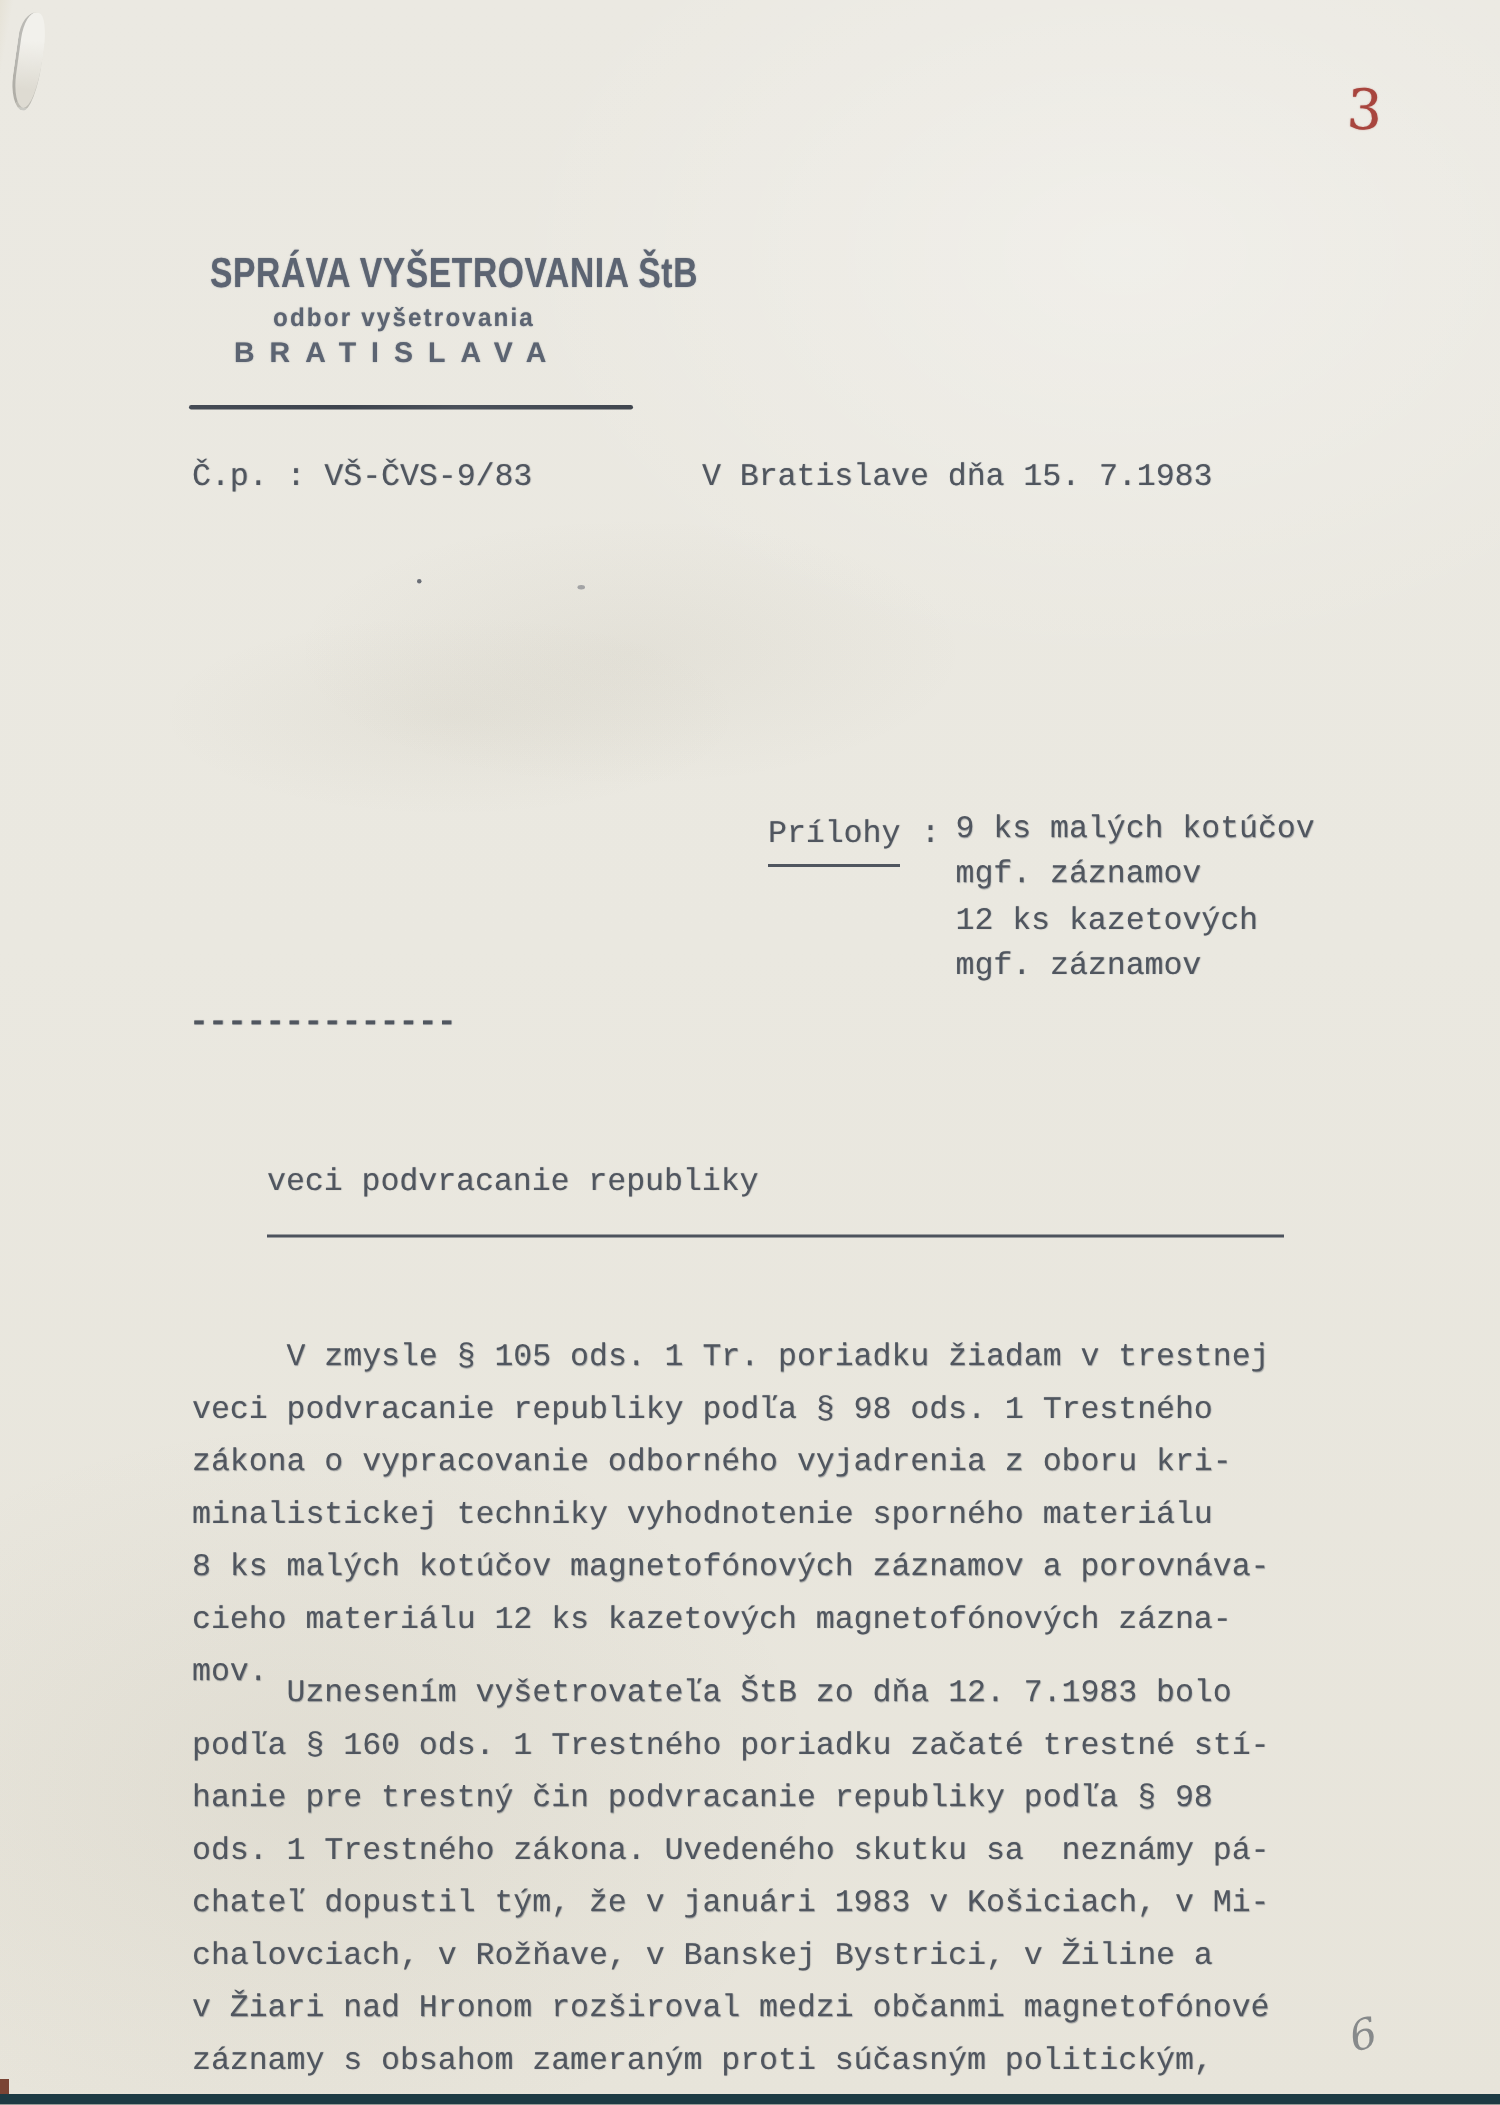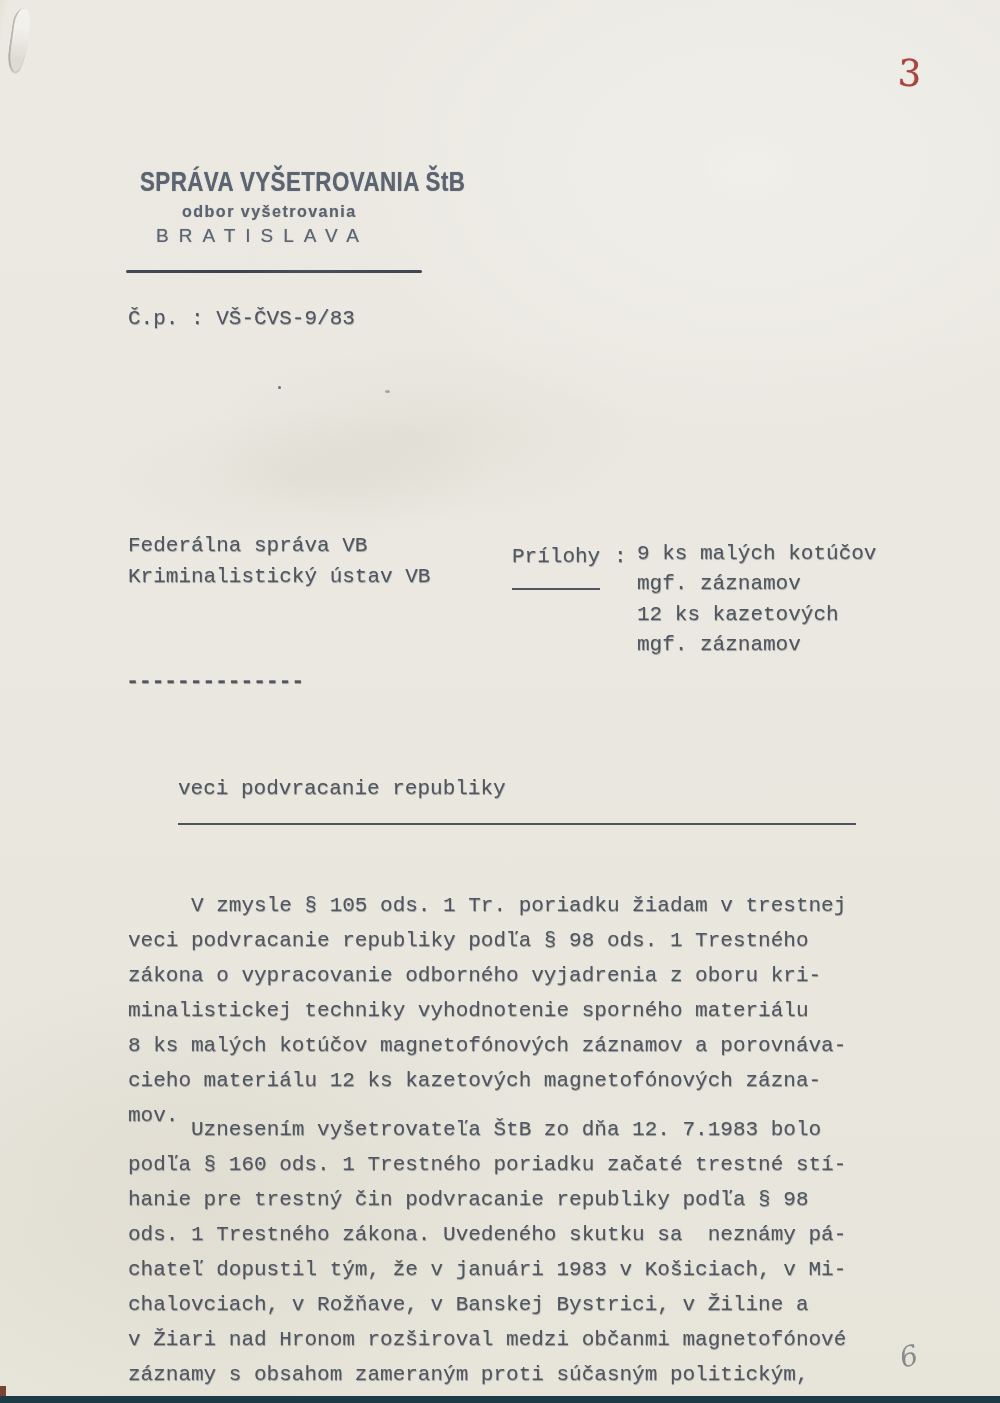--- a/index.html
+++ b/index.html
@@ -64,33 +64,33 @@
   }
   .stamp-line2{
     font-family:"Liberation Sans", sans-serif;
     font-weight:bold;font-size:17px;letter-spacing:1.5px;
     margin:4px 0 0 42px;
     transform:scaleX(0.95);transform-origin:left;
     text-shadow:0 0 1px rgba(92,100,114,0.6);
   }
   .stamp-line3{
     font-family:"Liberation Sans", sans-serif;
-    font-weight:normal;font-size:19px;letter-spacing:10px;
+    font-weight:bold;font-size:19px;letter-spacing:10px;
     margin:3px 0 0 16px;
     text-shadow:0 0 1px rgba(92,100,114,0.6);
   }
   .stamp-rule{
     left:126px;top:270px;width:296px;height:3px;
     background:linear-gradient(90deg,#454b55 0%,#3d434d 35%,#4a505a 60%,#40464f 100%);
     border-radius:2px;
   }
   .ref-number{left:128px;top:301px;}
   .ref-date{left:468px;top:301px;}
   .addressee{left:128px;top:530px;line-height:31px;}
-  .attach-label{left:512px;top:539px;border-bottom:2px solid #50565f;padding-bottom:14px;}
+  .attach-label{left:512px;top:539px;border-bottom:2px solid #50565f;padding-bottom:2px;}
   .attach-colon{left:614px;top:539px;}
   .attach-item1{left:637px;top:539px;line-height:30px;}
   .attach-item2{left:637px;top:600px;line-height:30px;}
   .praha{left:128px;top:650px;letter-spacing:6px;}
   .praha-dashes{left:126px;top:664px;font-weight:bold;letter-spacing:-0.5px;font-size:22px;}
   .subject-line1{left:128px;top:739px;}
   .subject-line2{left:178px;top:771px;width:678px;border-bottom:2px solid #4d535d;padding-bottom:17px;}
   .body-p1{left:128px;top:888px;width:745px;}
   .body-p2{left:128px;top:1112px;width:745px;}
   
@@ -115,23 +115,22 @@
   <div class="abs pagenum-red">3</div>
 
   <div class="abs stamp">
     <div class="stamp-line1">SPRÁVA VYŠETROVANIA ŠtB</div>
     <div class="stamp-line2">odbor vyšetrovania</div>
     <div class="stamp-line3">BRATISLAVA</div>
   </div>
   <div class="abs stamp-rule"></div>
 
   <div class="abs type ref-number">Č.p. : VŠ-ČVS-9/83</div>
+  <div class="abs type ref-date">V Bratislave dňa 15. 7.1983</div>
 
-  <div class="abs type addressee">Federálna správa VB
-Kriminalistický ústav VB</div>
 
   <div class="abs type attach-label">Prílohy</div>
   <div class="abs type attach-colon">:</div>
   <div class="abs type attach-item1">9 ks malých kotúčov
 mgf. záznamov</div>
   <div class="abs type attach-item2">12 ks kazetových
 mgf. záznamov</div>
 
   <div class="abs type praha-dashes">--------------</div>
 

